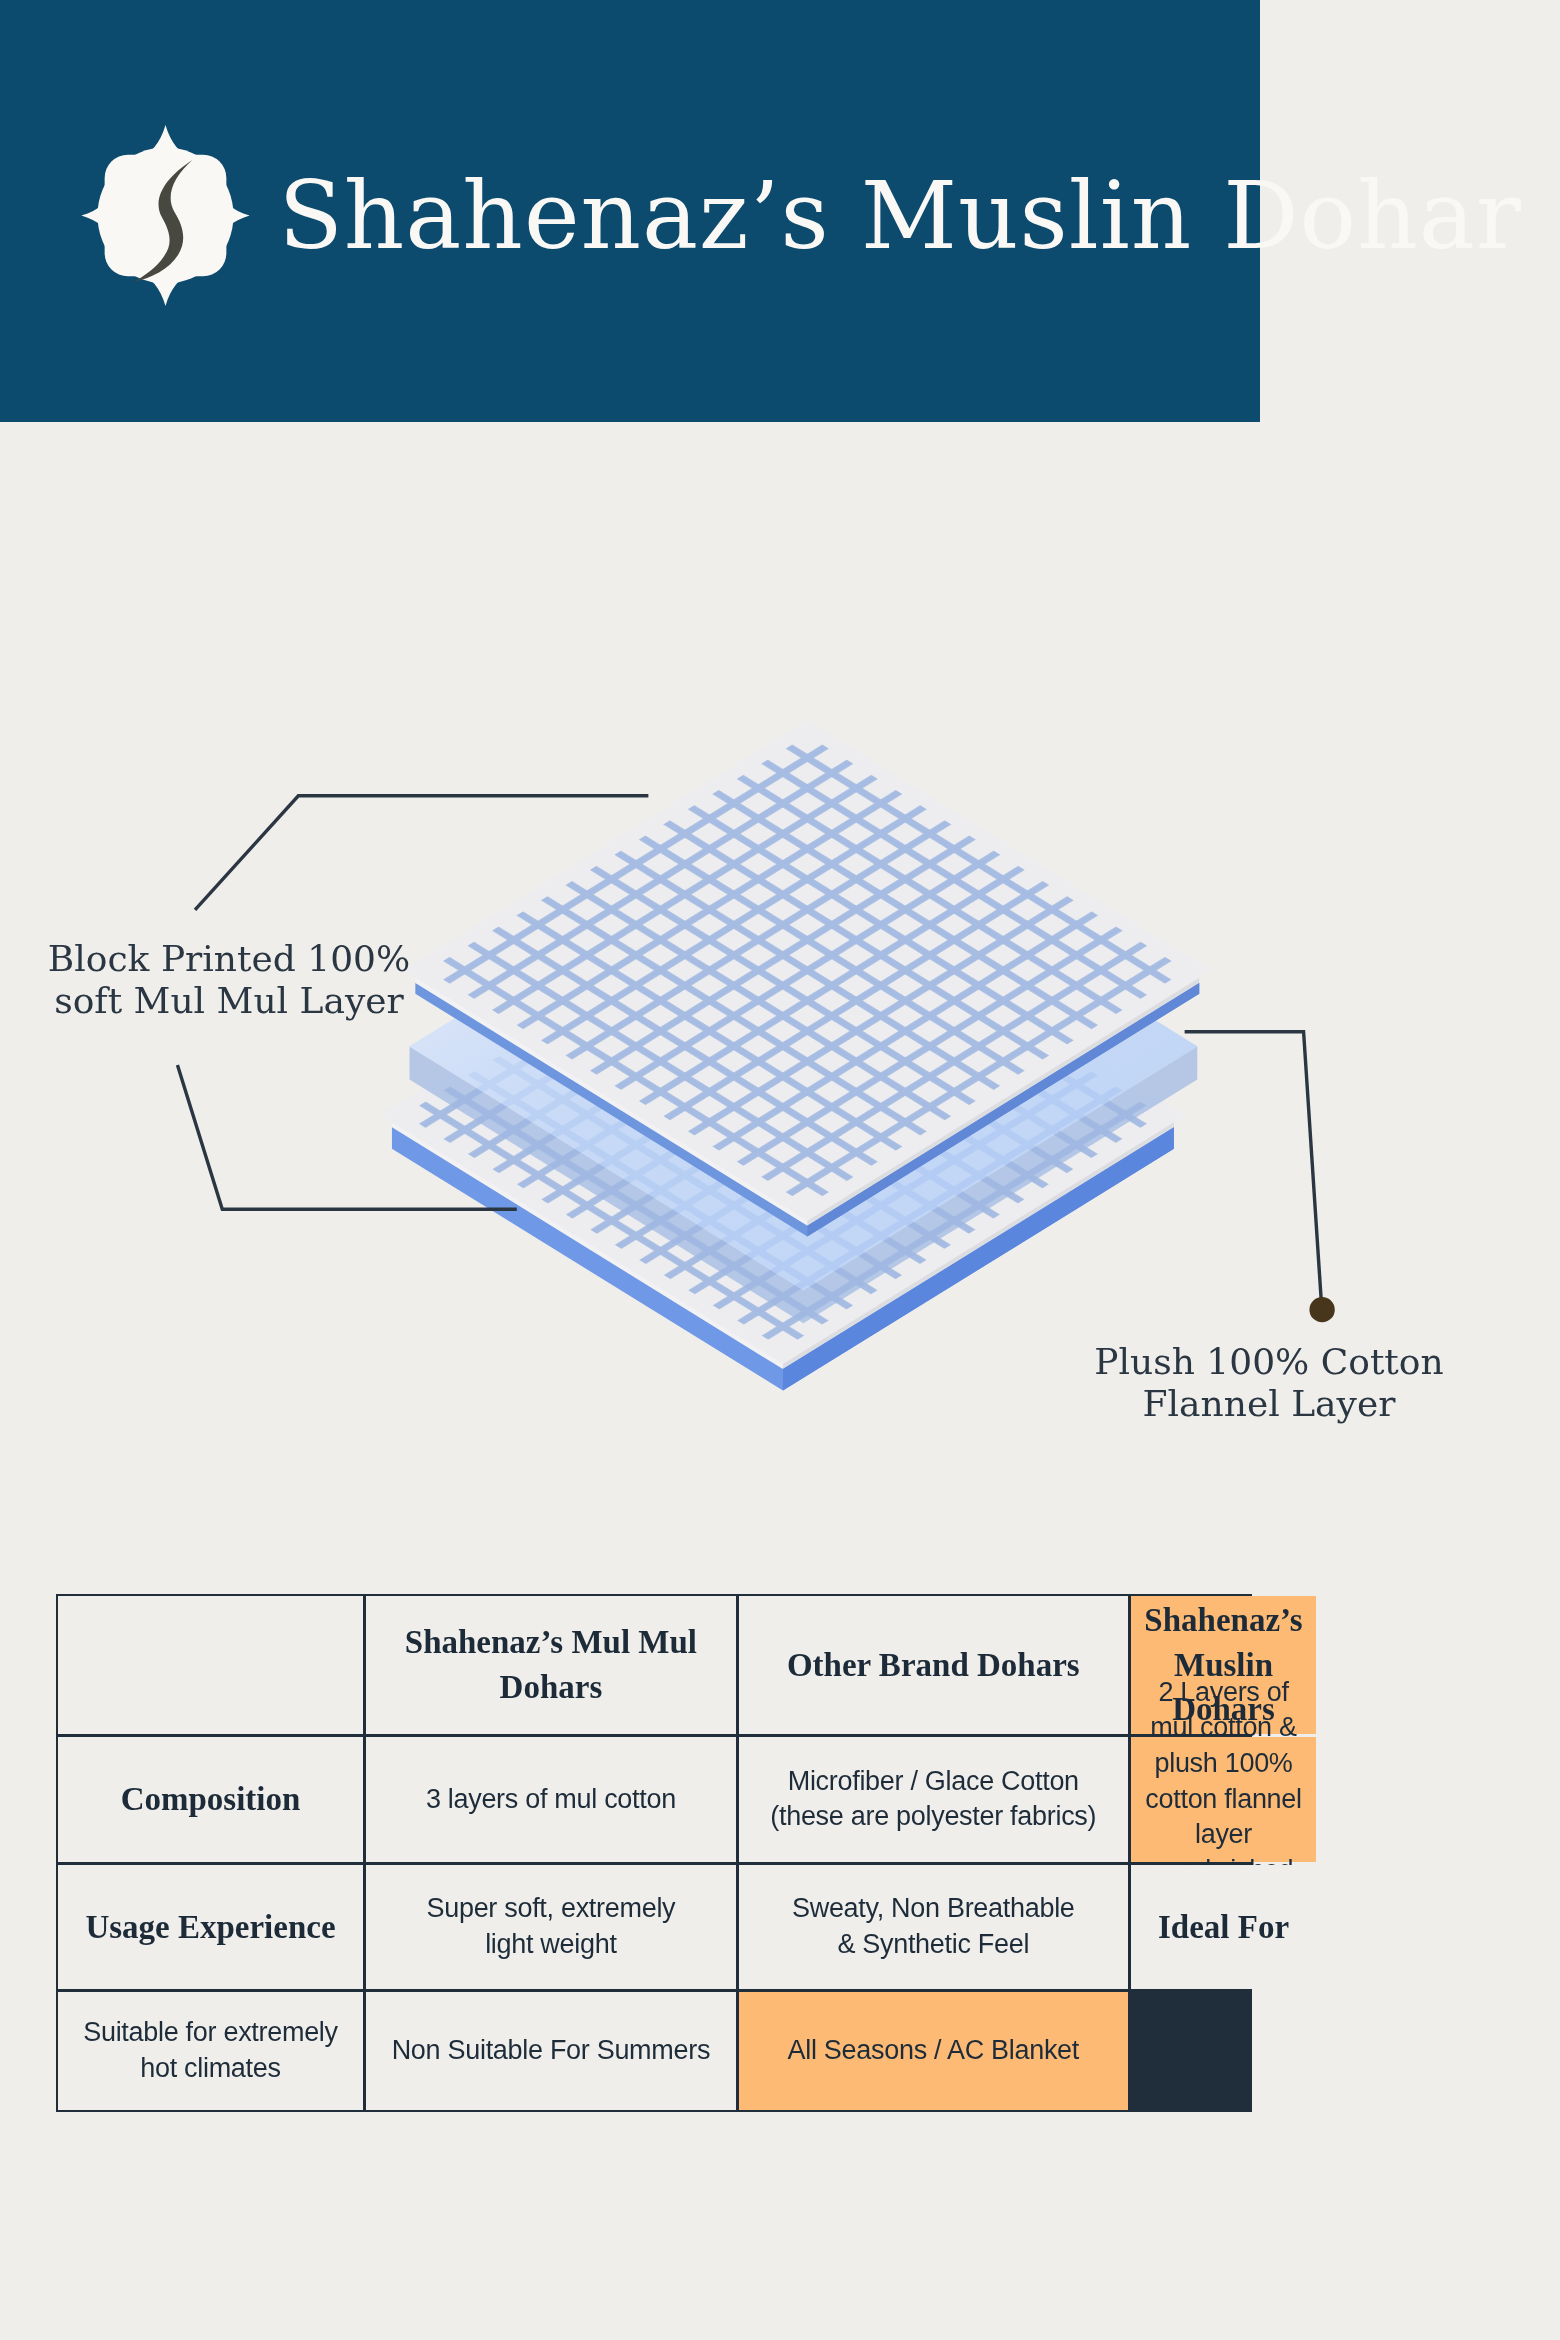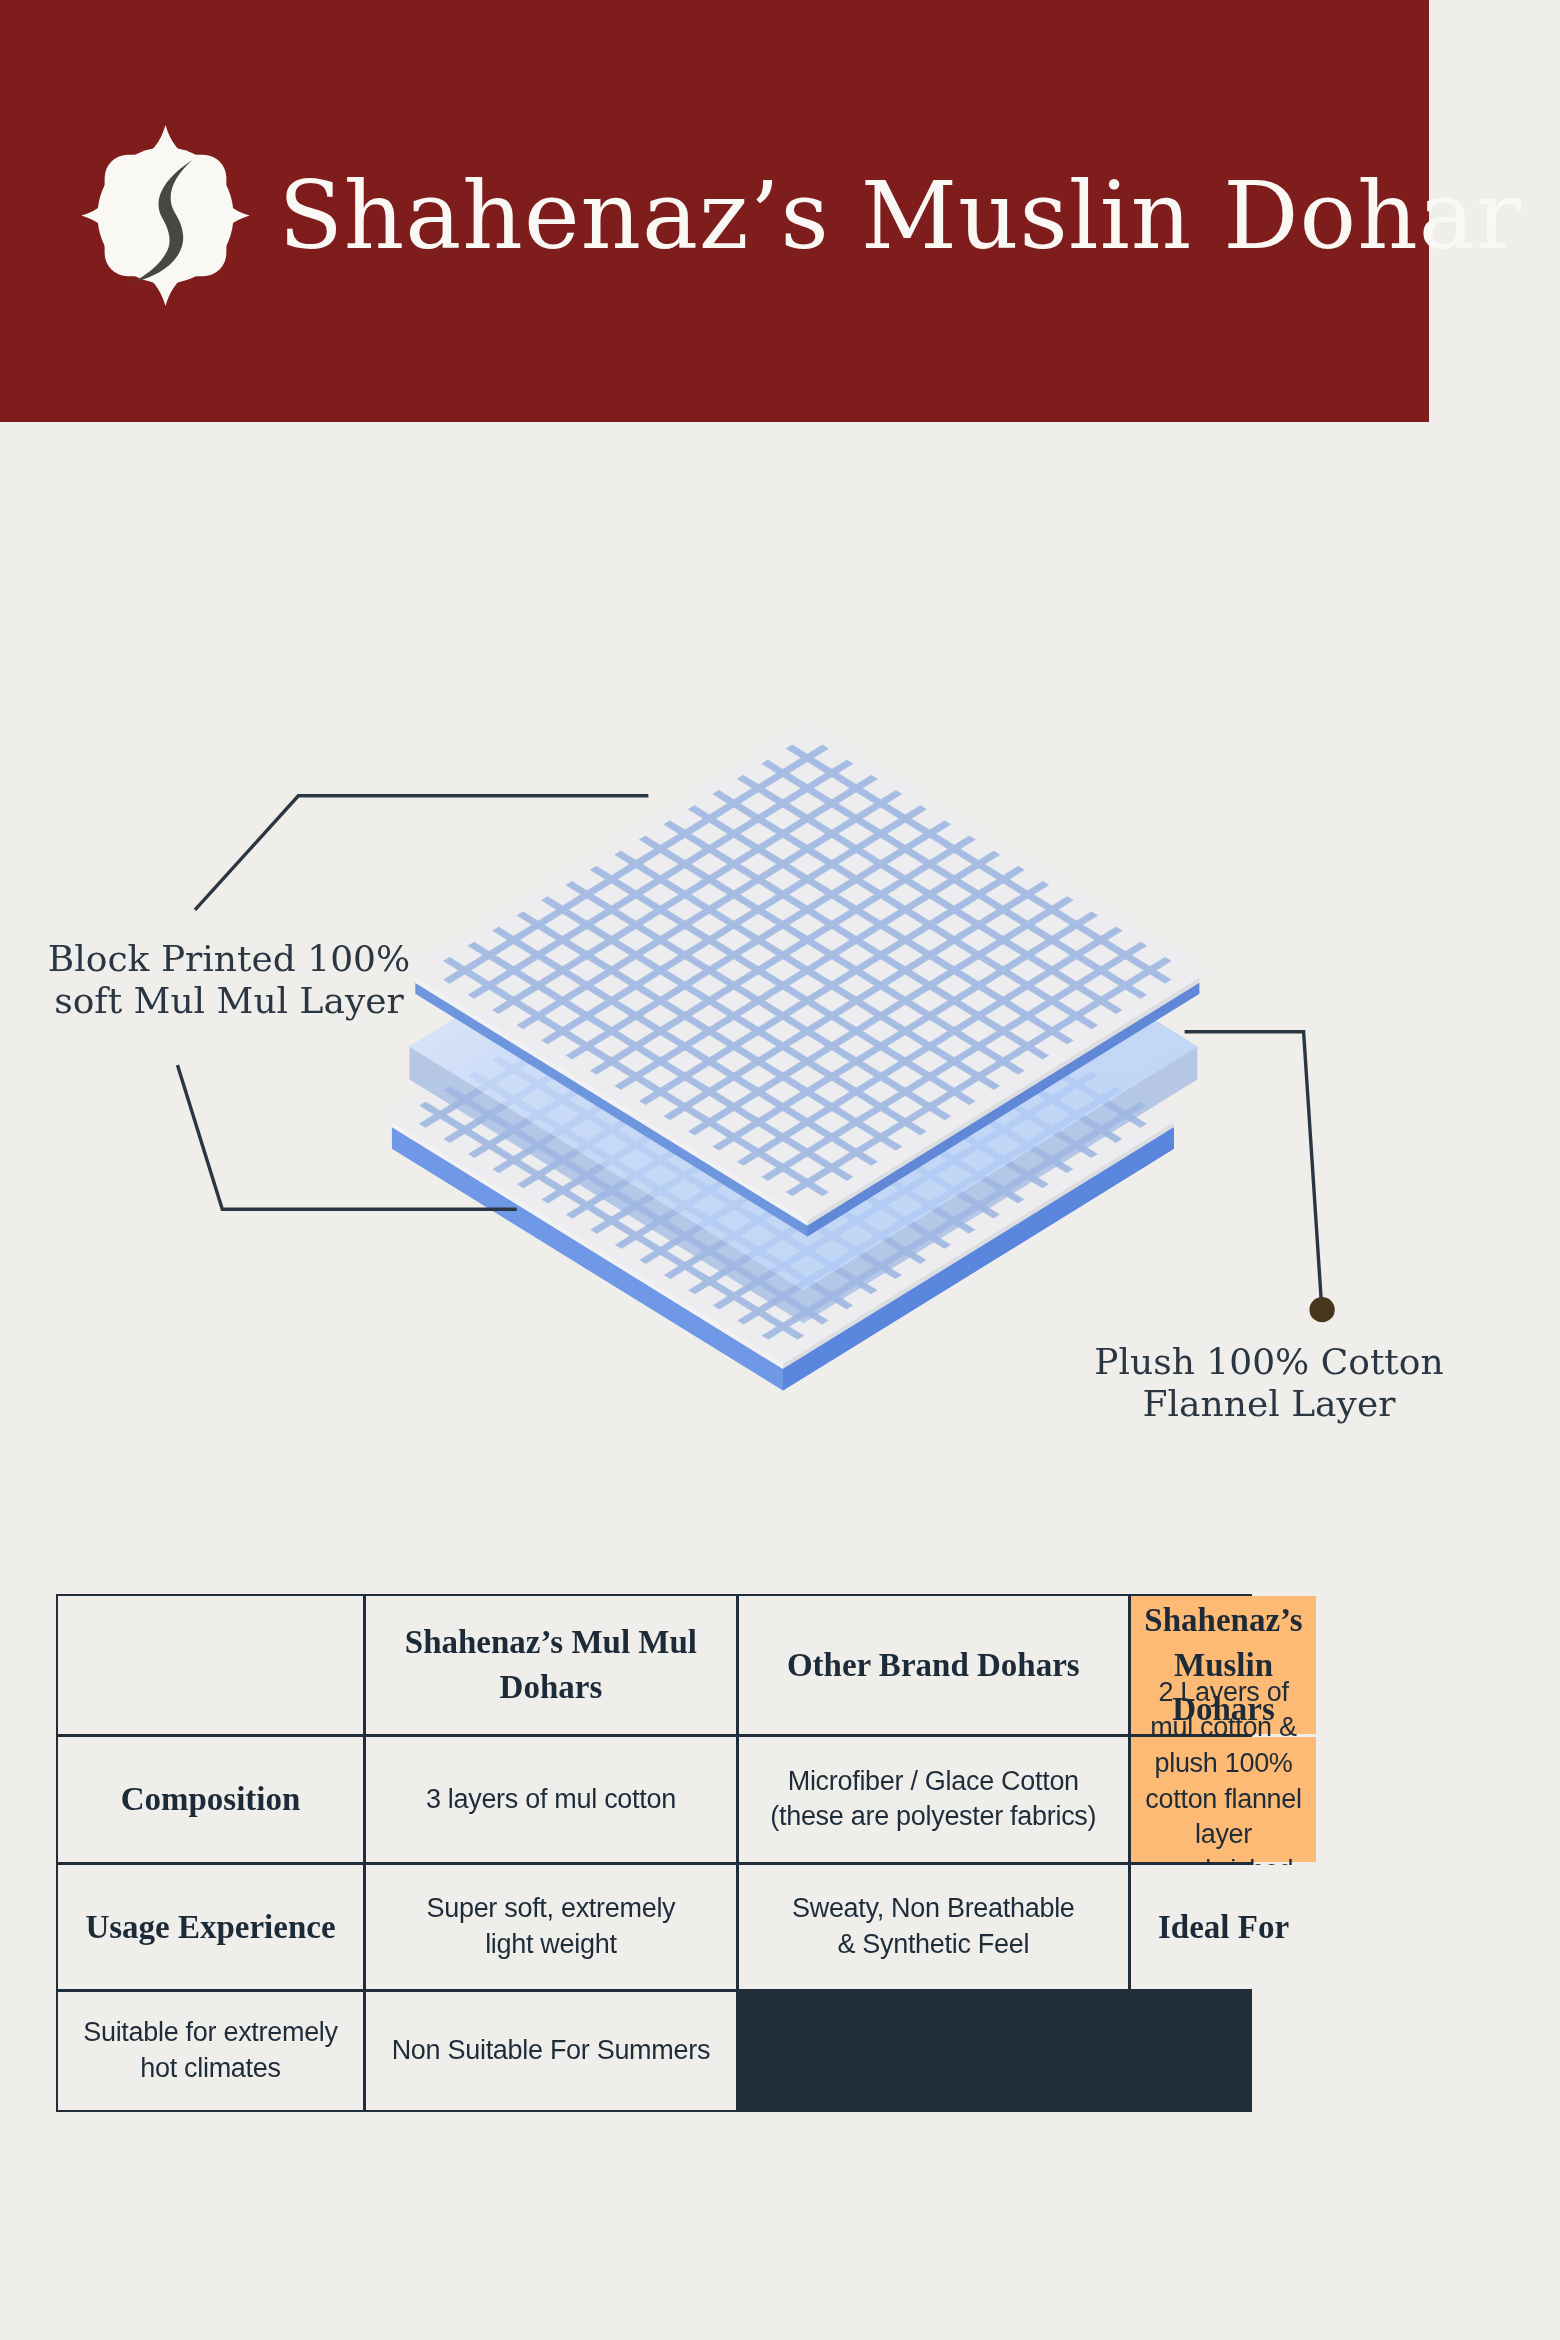--- a/index.html
+++ b/index.html
@@ -3,22 +3,22 @@
 <meta charset="utf-8">
 <style>
   html,body{margin:0;padding:0;background:#dcdcda;}
   .page{
     position:relative; width:1560px; height:2341px;
     background:#efeeeb; overflow:hidden;
     font-family:"Liberation Sans", sans-serif;
   }
   
   .header{
-    position:absolute; left:0; top:0; width:1429px; height:422px;
-    background:#7f1d1d;
+    position:absolute; left:0; top:0; width:1260px; height:422px;
+    background:#0c4a6e;
     display:flex; align-items:center; gap:23.4px;
     padding-left:76px; box-sizing:border-box;
   }
   .logo{ width:179px; height:195px; flex:0 0 auto; margin-top:9.8px;}
   .title{
     font-family:"DejaVu Serif", serif;
     font-size:94px; font-weight:400; color:#f9f8f5;
     letter-spacing:1px; margin-top:9.8px; white-space:nowrap;
   }
   
@@ -152,16 +152,17 @@
     <div class="cell th">Usage Experience</div>
     <div class="cell body">Super soft, extremely
 light weight</div>
     <div class="cell body">Sweaty, Non Breathable
 &amp; Synthetic Feel</div>
 
     <div class="cell th">Ideal For</div>
     <div class="cell body">Suitable for extremely
 hot climates</div>
     <div class="cell body">Non Suitable For Summers</div>
+    <div class="cell body gold">All Seasons / AC Blanket</div>
   </div>
 
 </div>
 
 
 </body></html>

